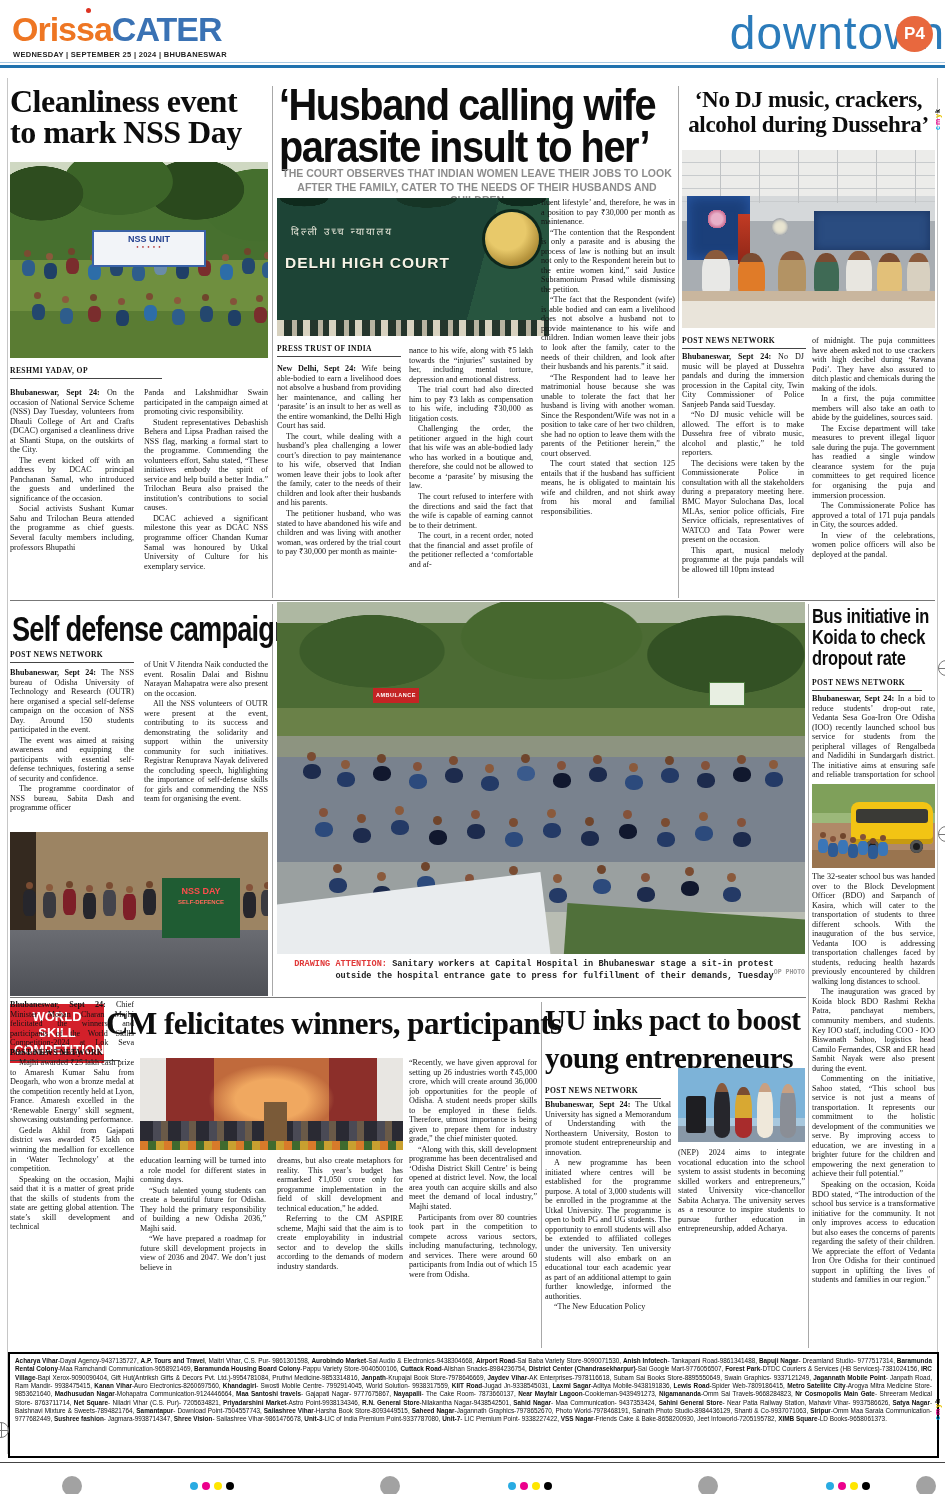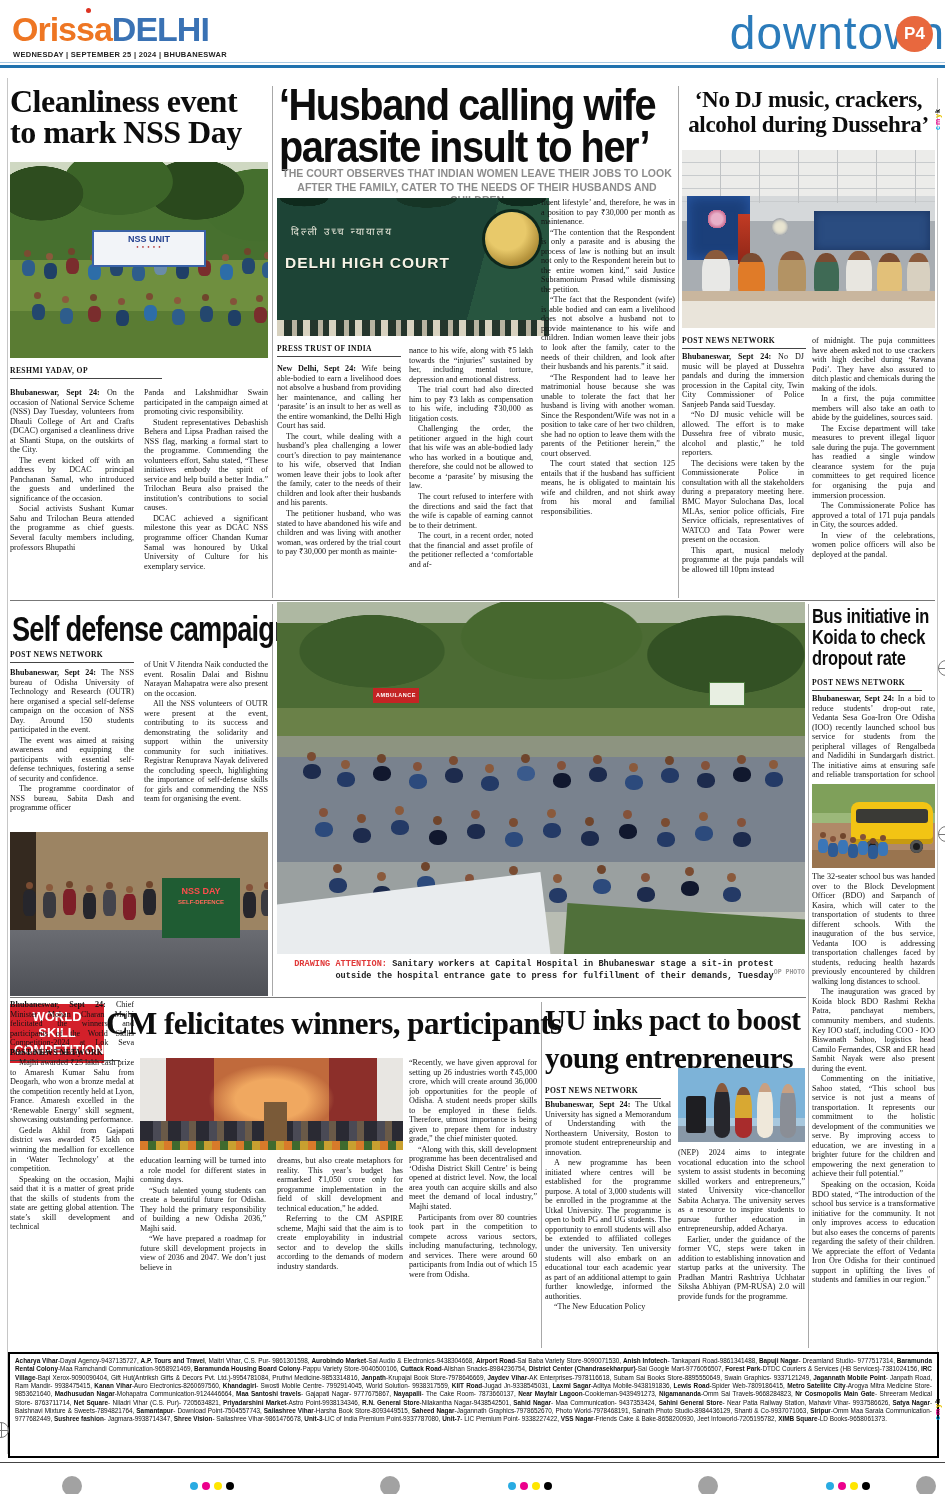--- a/index.html
+++ b/index.html
@@ -168,21 +168,21 @@
     linear-gradient(#777,#777) 50% 0/1px 100% no-repeat,linear-gradient(#777,#777) 0 50%/100% 1px no-repeat;}
   .gray-dot{position:absolute;width:20px;height:20px;border-radius:50%;background:#a2a2a2;}
   .c-dot{position:absolute;width:8px;height:8px;border-radius:50%;}
 </style>
 </head>
 <body>
 
 <div class="page">
 
   <div>
-    <div class="masthead"><span class="o">Orissa</span><span class="p">DELHI</span></div>
+    <div class="masthead"><span class="o">Orissa</span><span class="p">CATER</span></div>
     <div class="mast-dot"></div>
     <div class="dateline">WEDNESDAY | SEPTEMBER 25 | 2024 | BHUBANESWAR</div>
     <div class="section-title">downtown</div>
     <div class="page-badge">P4</div>
     <div class="rule-blue-light"></div>
     <div class="rule-blue"></div>
   </div>
 
   <div class="frame" style="left:7px;top:78px;height:1376px;"></div>
   <div class="frame" style="left:937px;top:78px;height:1376px;"></div>
@@ -386,21 +386,20 @@
       </div>
     <div class="ph" id="ph-uu" style="left:678px;top:1068px;width:127px;height:74px;">
       <div class="uu-kiosk"></div>
       <div class="person" style="left:28%;top:20%;width:13%;height:74%;background:linear-gradient(#8a5a3c 0 16%,#26262c 16% 100%);"></div>
       <div class="person" style="left:45%;top:26%;width:13%;height:68%;background:linear-gradient(#7a4c32 0 16%,#d8a832 16% 60%,#a82c2c 60% 100%);"></div>
       <div class="person" style="left:62%;top:20%;width:13%;height:74%;background:linear-gradient(#c8a082 0 16%,#efe8da 16% 100%);"></div>
       <div class="person" style="left:80%;top:22%;width:13%;height:72%;background:linear-gradient(#c8a082 0 16%,#8a8e96 16% 100%);"></div>
     </div>
     <div class="col" style="left:678px;top:1148px;width:127px;height:198px;">
         <p>(NEP) 2024 aims to integrate vocational education into the school system to assist students in becoming skilled workers and entrepreneurs,” stated University vice-chancellor Sabita Acharya. The university serves as a resource to inspire students to pursue further education in entrepreneurship, added Acharya.</p>
-        <p>Earlier, under the guidance of the former VC, steps were taken in addition to establishing innovation and startup parks at the university. The Pradhan Mantri Rashtriya Uchhatar Siksha Abhiyan (PM-RUSA) 2.0 will provide funds for the programme.</p>
       </div>
   </div>
 
   <div class="cl-box">
     <div class="cl-text"><b>Acharya Vihar</b>-Dayal Agency-9437135727, <b>A.P. Tours and Travel</b>, Maitri Vihar, C.S. Pur- 9861301598, <b>Aurobindo Market</b>-Sai Audio &amp; Electronics-9438304668, <b>Airport Road</b>-Sai Baba Variety Store-9090071530, <b>Anish Infotech</b>- Tankapani Road-9861341488, <b>Bapuji Nagar</b>- Dreamland Studio- 9777517314, <b>Baramunda Rental Colony</b>-Maa Ramchandi Communication-9658921469, <b>Baramunda Housing Board Colony</b>-Pappu Variety Store-9040500106, <b>Cuttack Road</b>-Alishan Snacks-8984236754, <b>District Center (Chandrasekharpur)</b>-Sai Google Mart-9776056507, <b>Forest Park</b>-DTDC Couriers &amp; Services (HB Services)-7381024156, <b>IRC Village</b>-Bapi Xerox-9090090404, Gift Hut(Antriksh Gifts &amp; Decors Pvt. Ltd.)-9954781084, Pruthvi Medicine-9853314816, <b>Janpath</b>-Krupajal Book Store-7978646669, <b>Jaydev Vihar</b>-AK Enterprises-7978116618, Subam Sai Books Store-8895550649, Swain Graphics- 9337121249, <b>Jagannath Mobile Point</b>- Janpath Road, Ram Mandir- 9938475415, <b>Kanan Vihar</b>-Auro Electronics-8260697560, <b>Khandagiri</b>- Swosti Mobile Centre- 7992914045, World Solution- 9938317559, <b>KIIT Road</b>-Jugad Jn-9338545031, <b>Laxmi Sagar</b>-Aditya Mobile-9438191836, <b>Lewis Road</b>-Spider Web-7809186415, <b>Metro Satellite City</b>-Arogya Mitra Medicine Store-9853621640, <b>Madhusudan Nagar</b>-Mohapatra Communication-9124446664, <b>Maa Santoshi travels</b>- Gajapati Nagar- 9777675867, <b>Nayapalli</b>- The Cake Room- 7873660137, <b>Near Mayfair Lagoon</b>-Cookieman-9439491273, <b>Nigamananda</b>-Omm Sai Travels-9668284823, <b>Nr Cosmopolis Main Gate</b>- Shreeram Medical Store- 8763711714, <b>Net Square</b>- Niladri Vihar (C.S. Pur)- 7205634821, <b>Priyadarshini Market</b>-Astro Point-9938134346, <b>R.N. General Store</b>-Nilakantha Nagar-9438542501, <b>Sahid Nagar</b>- Maa Communication- 9437353424, <b>Sahini General Store</b>- Near Patia Railway Station, Mahavir Vihar- 9937586626, <b>Satya Nagar</b>-Baishnavi Mixture &amp; Sweets-7894821764, <b>Samantapur</b>- Download Point-7504557743, <b>Sailashree Vihar</b>-Harsha Book Store-8093449515, <b>Saheed Nagar</b>-Jagannath Graphics-7978652670, Photo World-7978468191, Sainath Photo Studio-8984436129, Shanti &amp; Co-9937071063, <b>Siripur</b>-Omm Maa Sarala Communication-9777682449, <b>Sushree fashion</b>- Jagmara-9938714347, <b>Shree Vision</b>- Sailashree Vihar-9861476678, <b>Unit-3</b>-LIC of India Premium Point-9337787080, <b>Unit-7</b>- LIC Premium Point- 9338227422, <b>VSS Nagar</b>-Friends Cake &amp; Bake-8658200930, Jeet Infoworld-7205195782, <b>XIMB Square</b>-LD Books-9658061373.</div>
   </div>
 
   <div class="cmyk-mark" style="left:934px;top:130px;">
     <span style="color:#00aeef">c</span><span style="color:#ec008c">m</span><span style="color:#e8c400">y</span><span style="color:#000">k</span>
   </div>

